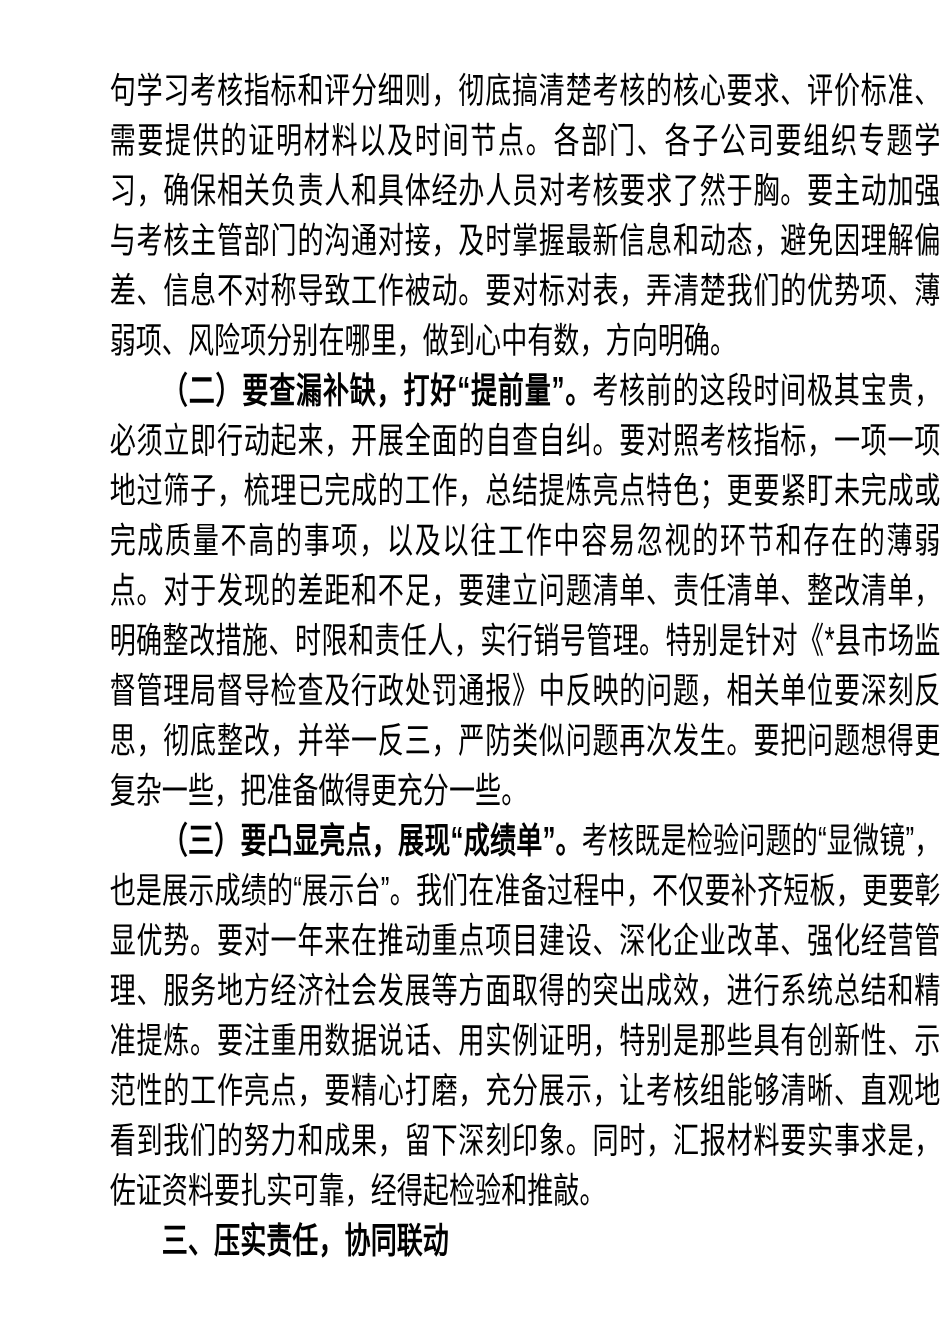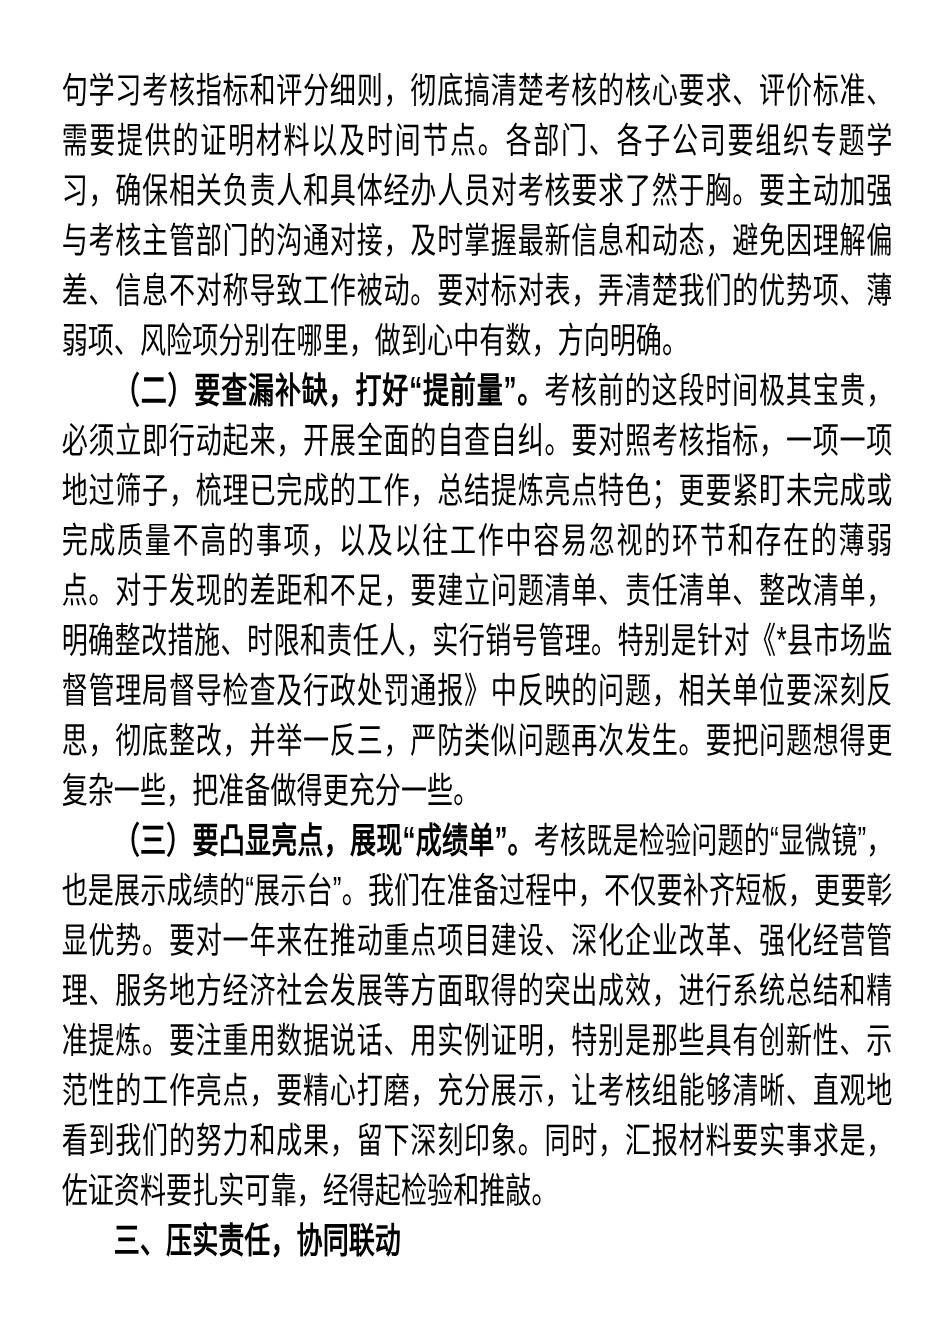--- a/index.html
+++ b/index.html
@@ -10,20 +10,21 @@
     width: 950px;
     height: 1344px;
     background: #ffffff;
     overflow: hidden;
   }
   .page {
     position: relative;
     width: 884px;
     height: 1344px;
     background: #ffffff;
+    padding-left: 48px;
   }
   
   .page-inner {
     box-sizing: border-box;
     width: 1310px;
     transform: scaleX(0.725);
     transform-origin: 0 0;
     padding: 66px 79px 0 85px;
     font-family: "Liberation Sans", "DejaVu Sans", sans-serif;
     font-size: 36px;

